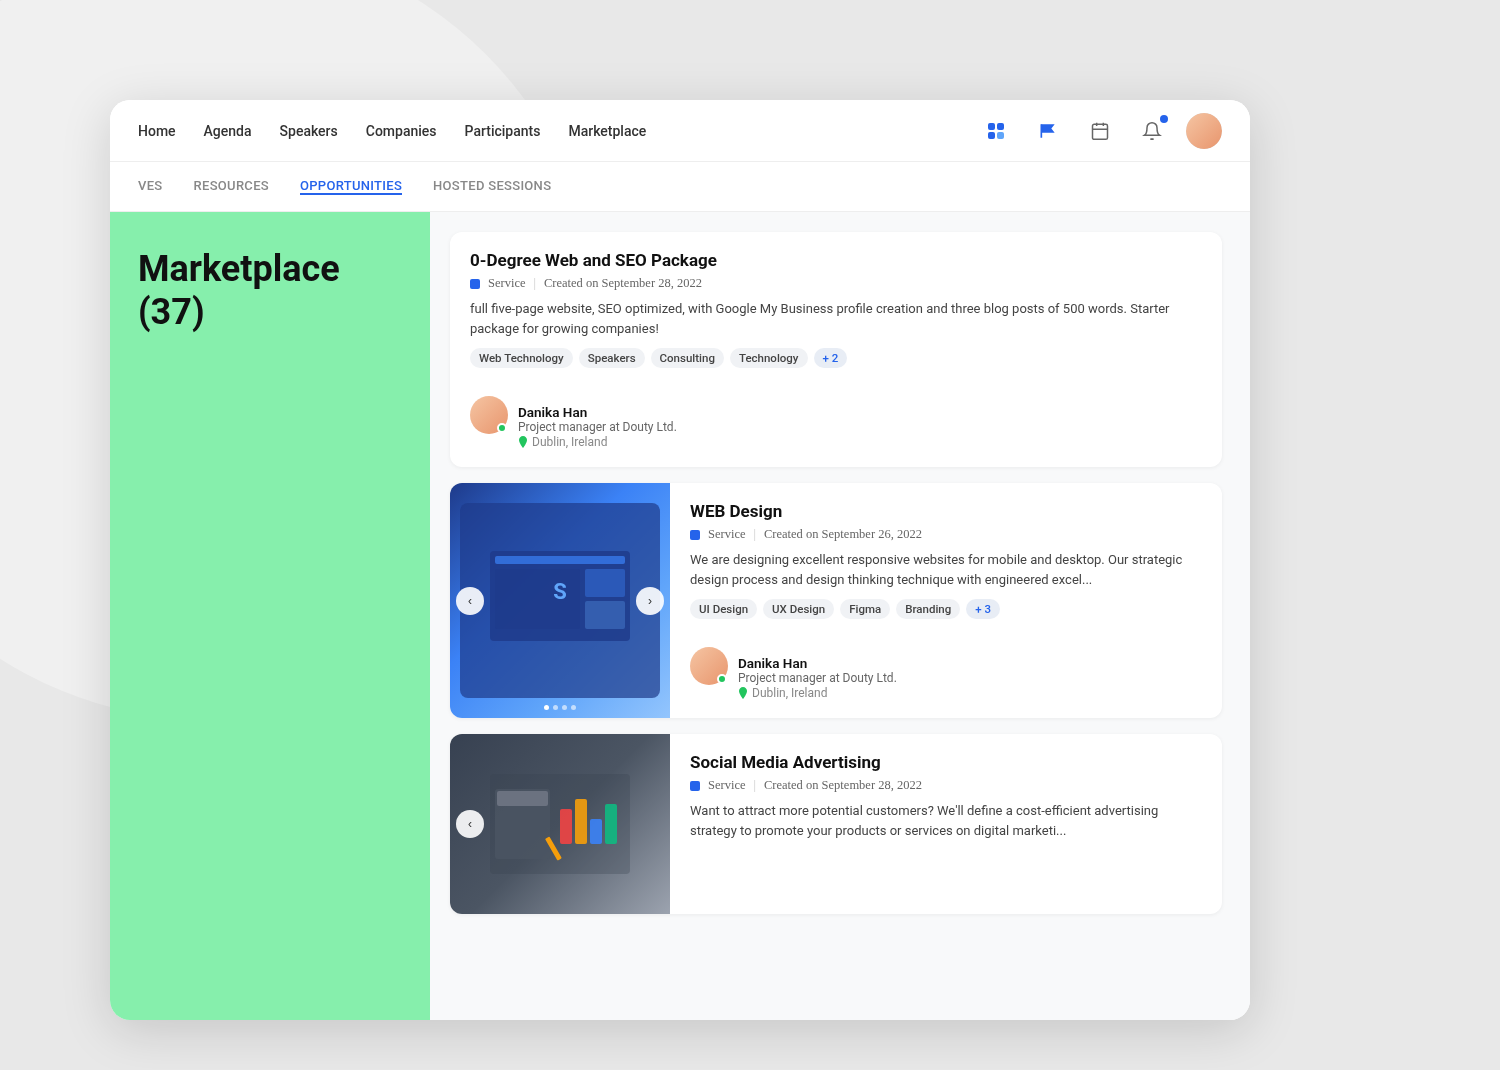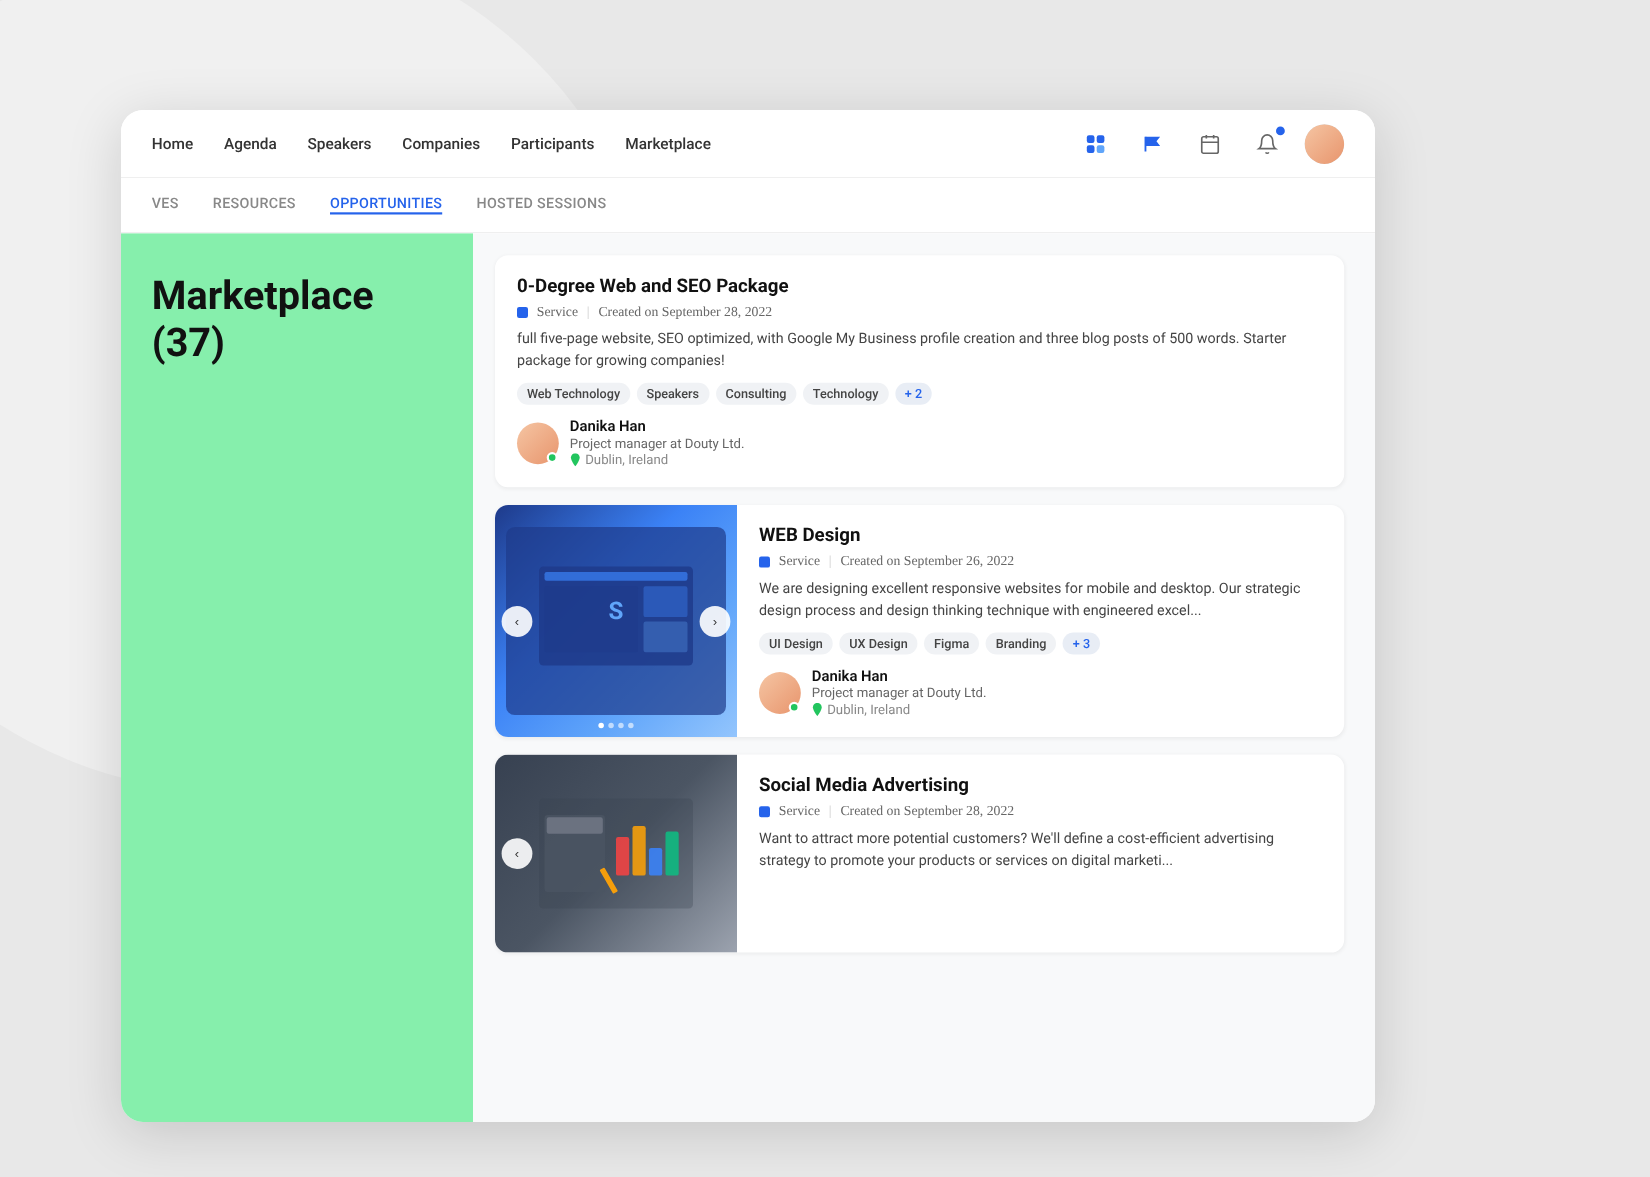--- a/index.html
+++ b/index.html
@@ -319,20 +319,21 @@
       height: 10px;
       background: #22c55e;
       border-radius: 50%;
       border: 2px solid #fff;
     }
 
     .author-name {
       font-size: 13.5px;
       font-weight: 600;
       color: #111;
+      margin-top: 24px;
     }
 
     .author-role {
       font-size: 12px;
       color: #666;
     }
 
     .author-location {
       font-size: 12px;
       color: #888;

